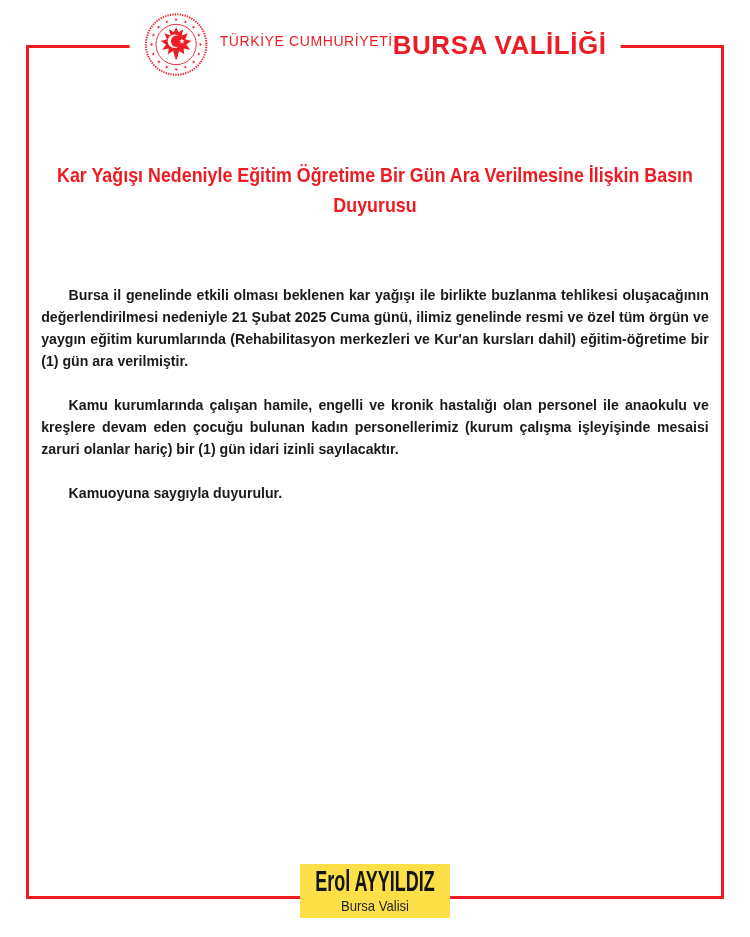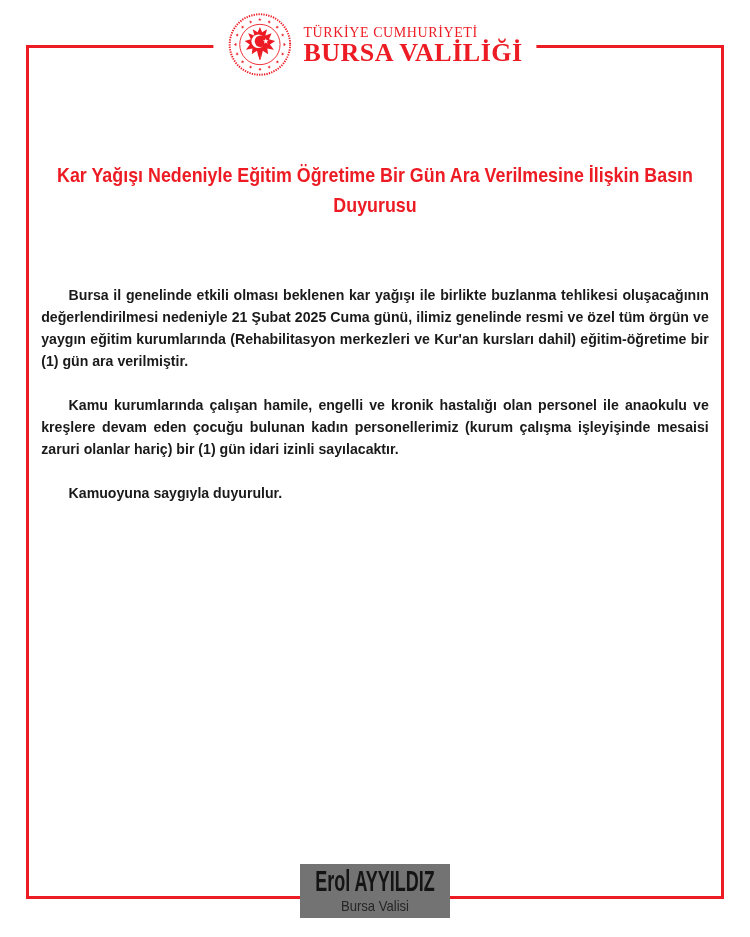--- a/index.html
+++ b/index.html
@@ -29,21 +29,21 @@
     top: 12px; left: 50%;
     transform: translateX(-50%);
     background: #ffffff;
     padding: 0 14px;
     display: flex;
     align-items: center;
     gap: 11px;
     z-index: 2;
   }
   .emblem svg { width: 65px; height: 65px; display: block; color: var(--red); }
-  .org-lines { display: flex; flex-direction: column; justify-content: center; font-family: Liberation Serif, serif; }
+  .org-lines { display: flex; flex-direction: row; justify-content: center; }
   .org-line1 {
     color: var(--red);
     font-size: 14px;
     letter-spacing: 0.6px;
     line-height: 17px;
     white-space: nowrap;
   }
   .org-line2 {
     color: var(--red);
     font-size: 26px;
@@ -83,21 +83,21 @@
     text-align: justify;
   }
   .body-text p { margin: 0 0 22px 0; text-indent: 30px; }
   .body-text p:last-child { text-align: left; }
 
   
   .signature {
     position: absolute;
     left: 300px; top: 864px;
     width: 150px; height: 54px;
-    background: #737373;
+    background: #fde047;
     z-index: 2;
   }
   .sig-name {
     position: absolute;
     left: 50%; top: 0;
     transform: translateX(-50%) scaleX(0.6);
     transform-origin: center;
     white-space: nowrap;
     font-weight: bold;
     font-size: 30px;

